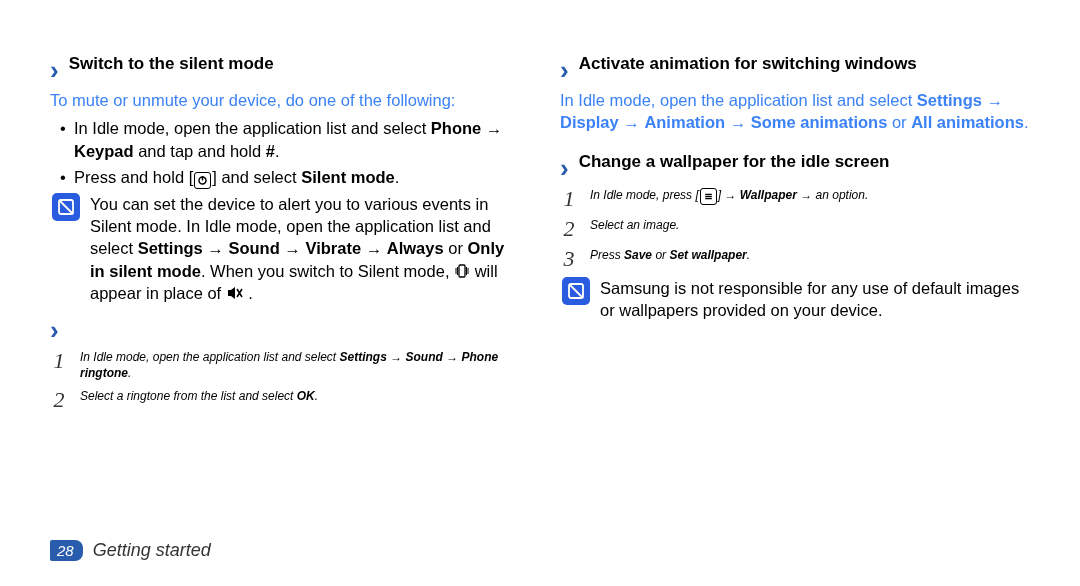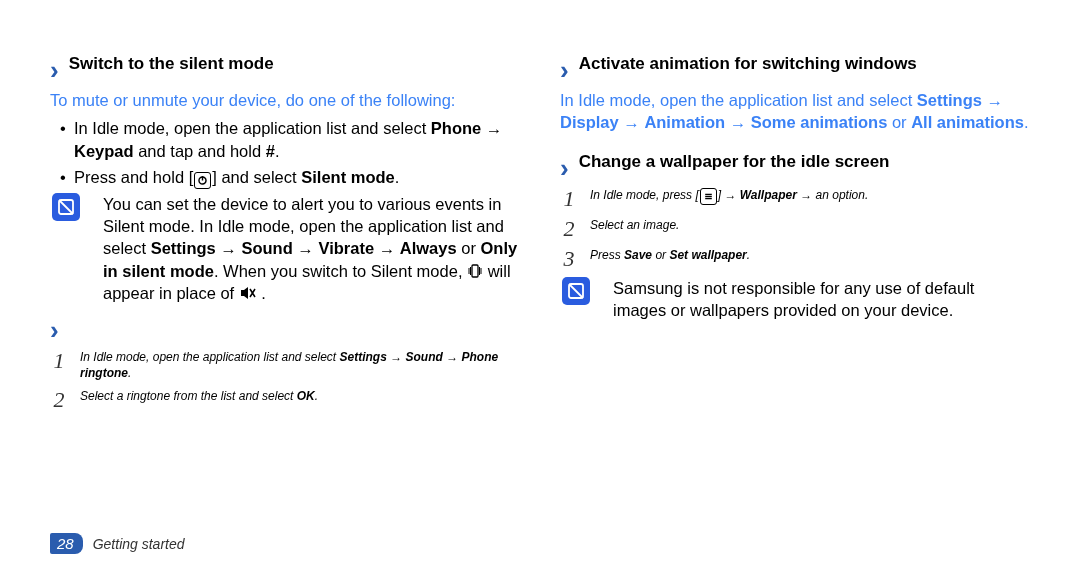--- a/index.html
+++ b/index.html
@@ -59,21 +59,21 @@
     margin-bottom: 4px;
   }
   ul.bullets li::before {
     content: "•";
     position: absolute;
     left: 0;
     top: 0;
   }
   .notebox {
     display: flex;
-    gap: 23px;
+    gap: 10px;
     margin-left: 2px;
     margin-bottom: 10px;
   }
   .notebox .icon-wrap {
     flex-shrink: 0;
   }
   .note-icon {
     width: 28px;
     height: 28px;
     border-radius: 5px;
@@ -131,37 +131,37 @@
     height: 16px;
   }
   .speaker-mute {
     display: inline-block;
     vertical-align: -3px;
     width: 18px;
     height: 18px;
   }
   .footer {
     position: absolute;
-    bottom: 32px;
+    bottom: 25px;
     left: 50px;
     display: flex;
     align-items: center;
     gap: 10px;
   }
   .page-badge {
     background: #2a5cae;
     color: #fff;
     font-style: italic;
     font-size: 15px;
     padding: 2px 9px 2px 7px;
     border-radius: 2px 8px 8px 2px;
   }
   .chapter {
     font-style: italic;
-    font-size: 14px;
+    font-size: 18px;
     color: #333;
   }
   .gap-top { margin-top: 18px; }
   .gap-top-s { margin-top: 8px; }
 </style>
 </head>
 <body>
 
 <div class="page">
 

